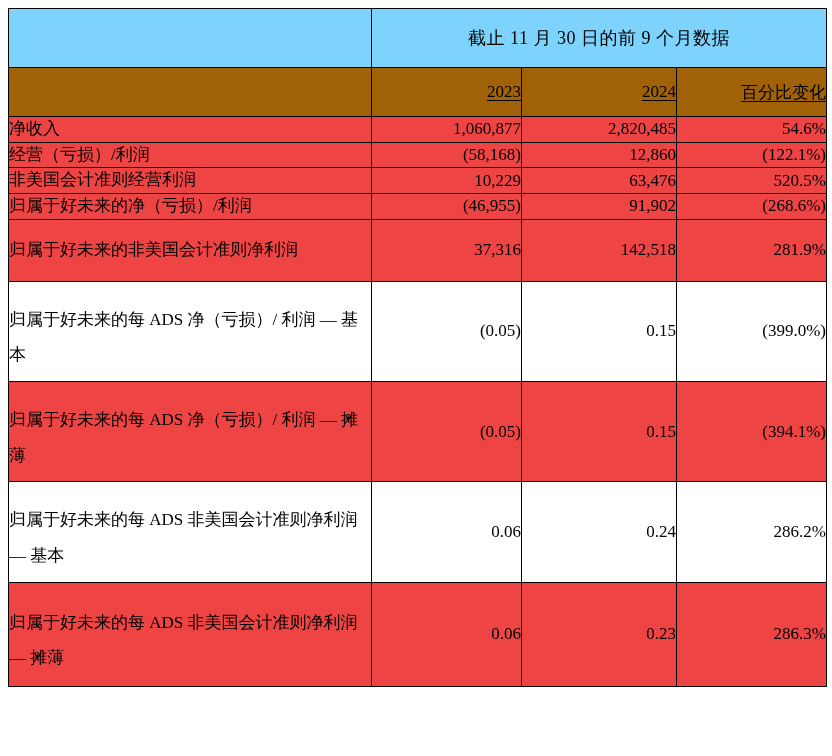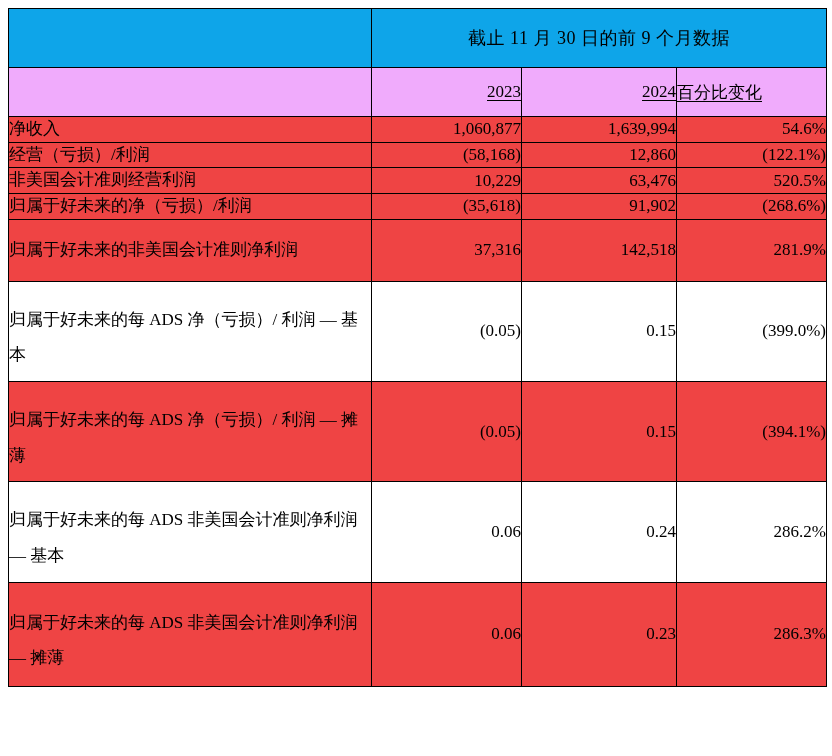--- a/index.html
+++ b/index.html
@@ -44,43 +44,44 @@
   }
   .cell-num {
     padding: 6px 10px 6px 6px;
     text-align: right;
     white-space: nowrap;
   }
   .row-shade td { background: #ef4444; }
   .row-plain td { background: #ffffff; }
 
   .hdr-top td {
-    background: #0ea5e9;
+    background: #7dd3fc;
     height: 58px;
   }
   .hdr-span {
     text-align: center;
     font-size: 18px;
     letter-spacing: 0.5px;
     padding: 6px 10px;
   }
   .hdr-sub td {
-    background: #f0abfc;
+    background: #a16207;
     height: 48px;
   }
   .hdr-year {
     text-align: right;
     padding: 6px 10px 6px 6px;
     font-size: 17px;
   }
   .hdr-year span, .hdr-pct span {
     text-decoration: underline;
     text-underline-offset: 3px;
   }
   .hdr-pct {
+    text-align: right;
     padding: 6px 8px 6px 6px;
     font-size: 17px;
     white-space: nowrap;
   }
   .empty-cell { background: #ffffff; }
 
   .tall .cell-label { line-height: 2.1; padding-top: 20px; padding-bottom: 8px; }
   .med .cell-label { line-height: 1.5; margin-left: 11px; }
 </style>
 </head>
@@ -102,41 +103,41 @@
       <tr class="hdr-sub">
         <td class="empty-cell"></td>
         <td class="hdr-year"><span>2023</span></td>
         <td class="hdr-year"><span>2024</span></td>
         <td class="hdr-pct"><span>百分比变化</span></td>
       </tr>
 
       <tr class="row-shade">
         <td class="cell-label">净收入</td>
         <td class="cell-num">1,060,877</td>
-        <td class="cell-num">1,639,994</td>
+        <td class="cell-num">2,820,485</td>
         <td class="cell-num">54.6%</td>
       </tr>
 
       <tr class="row-shade">
         <td class="cell-label">经营（亏损）/利润</td>
         <td class="cell-num">(58,168)</td>
         <td class="cell-num">12,860</td>
         <td class="cell-num">(122.1%)</td>
       </tr>
 
       <tr class="row-shade">
         <td class="cell-label">非美国会计准则经营利润</td>
         <td class="cell-num">10,229</td>
         <td class="cell-num">63,476</td>
         <td class="cell-num">520.5%</td>
       </tr>
 
       <tr class="row-shade">
         <td class="cell-label">归属于好未来的净（亏损）/利润</td>
-        <td class="cell-num">(35,618)</td>
+        <td class="cell-num">(46,955)</td>
         <td class="cell-num">91,902</td>
         <td class="cell-num">(268.6%)</td>
       </tr>
 
       <tr class="row-shade med" style="height:62px">
         <td class="cell-label">归属于好未来的非美国会计准则净利润</td>
         <td class="cell-num">37,316</td>
         <td class="cell-num">142,518</td>
         <td class="cell-num">281.9%</td>
       </tr>

